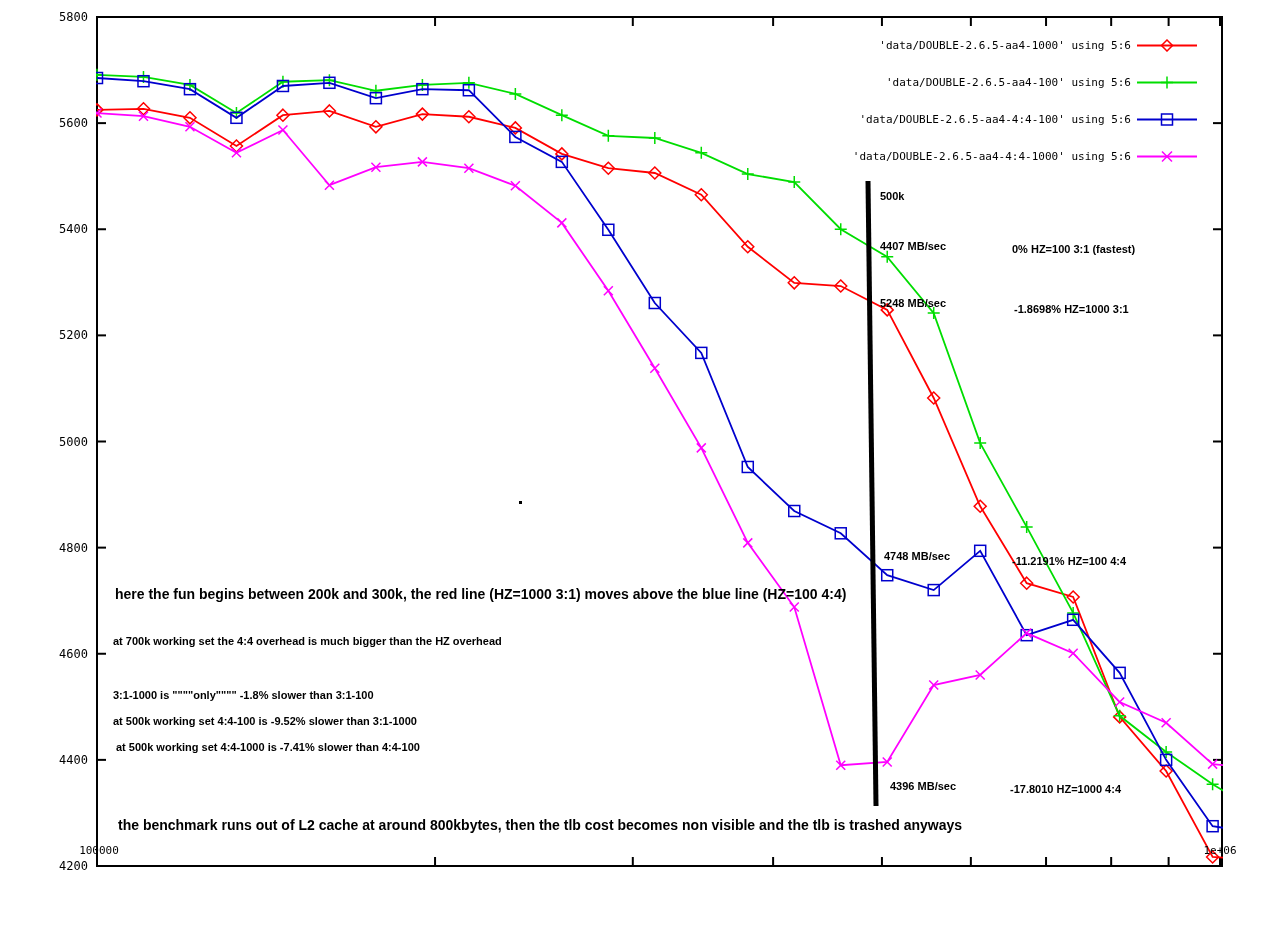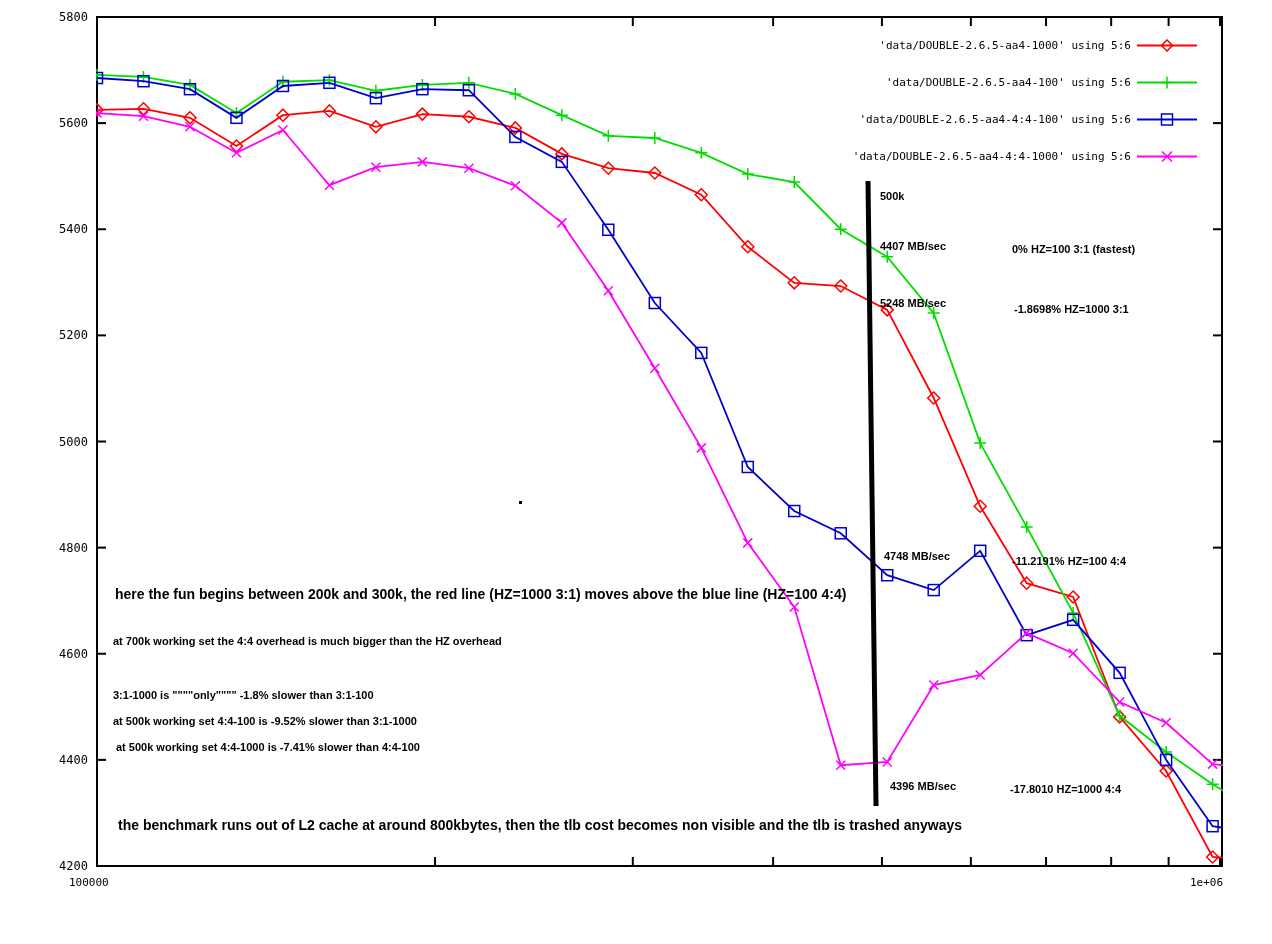--- a/index.html
+++ b/index.html
@@ -22,21 +22,21 @@
   .a9{left:115px;top:586px}
   .a10{left:113px;top:635px}
   .a11{left:113px;top:689px}
   .a12{left:113px;top:715px}
   .a13{left:116px;top:741px}
   .a14{left:118px;top:817px}
   .leg{position:absolute;right:75px;display:flex;gap:6px;white-space:nowrap;}
   .leg span{font:11px "DejaVu Sans Mono",monospace;color:#000;}
   .leg svg{width:60px;height:13px;display:block;}
   .l0{top:39px}.l1{top:76px}.l2{top:113px}.l3{top:150px}
-  .xl{position:absolute;top:876px;width:60px;
+  .xl{position:absolute;top:844px;width:60px;text-align:center;
       font:11px "DejaVu Sans Mono",monospace;color:#000;}
   .xl-left{left:69px}
   .xl-right{left:1190px}
 </style>
 </head>
 <body>
 
 <div>
   <svg id="chart" width="1272" height="944">
       <rect x="97" y="17" width="1125" height="849" fill="none" stroke="#000" stroke-width="2"></rect>

